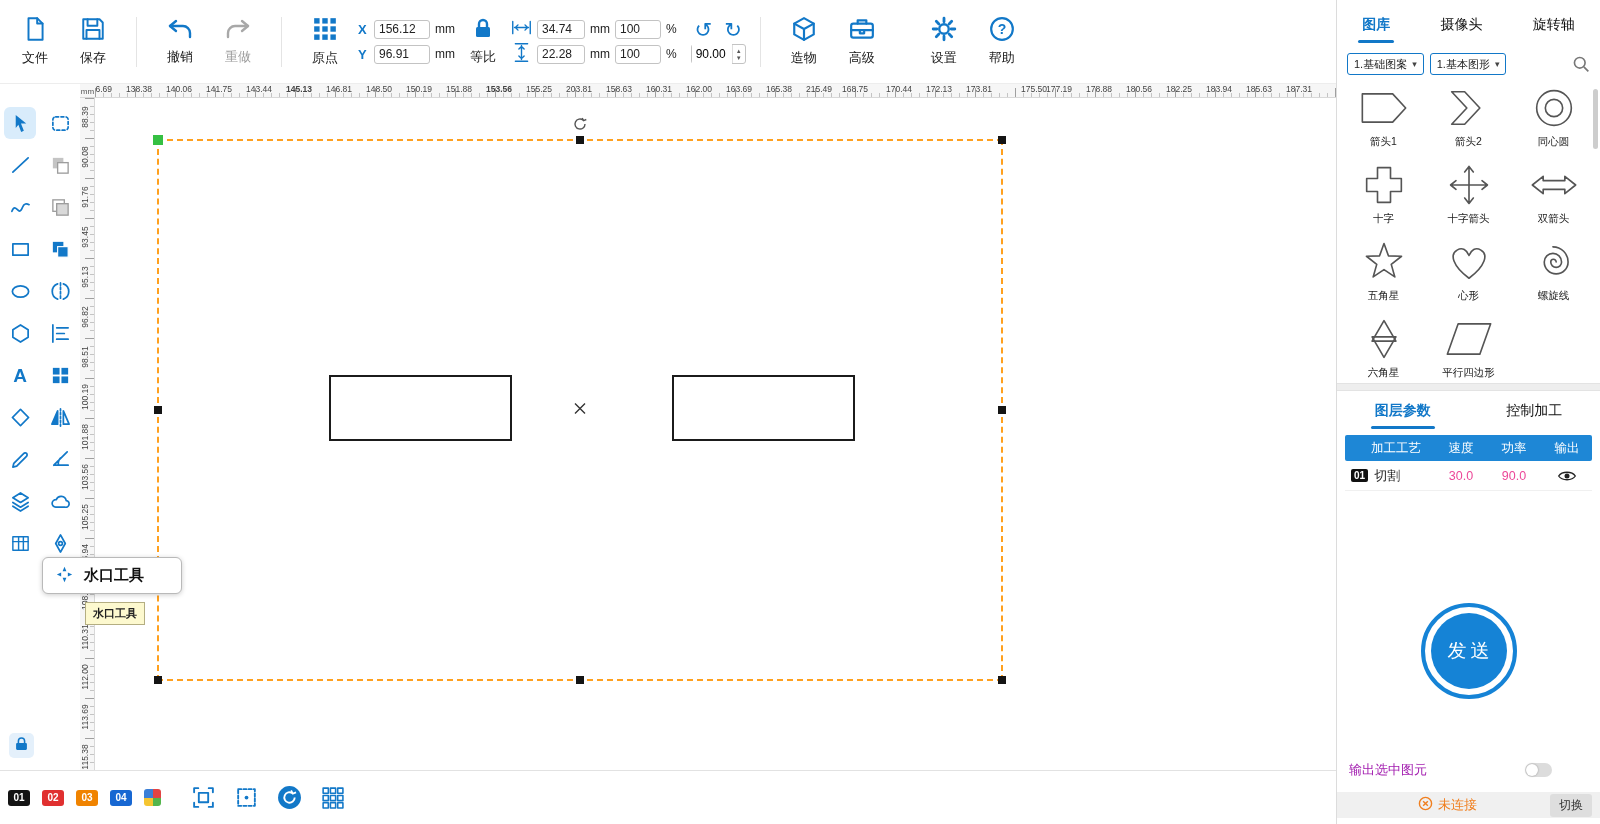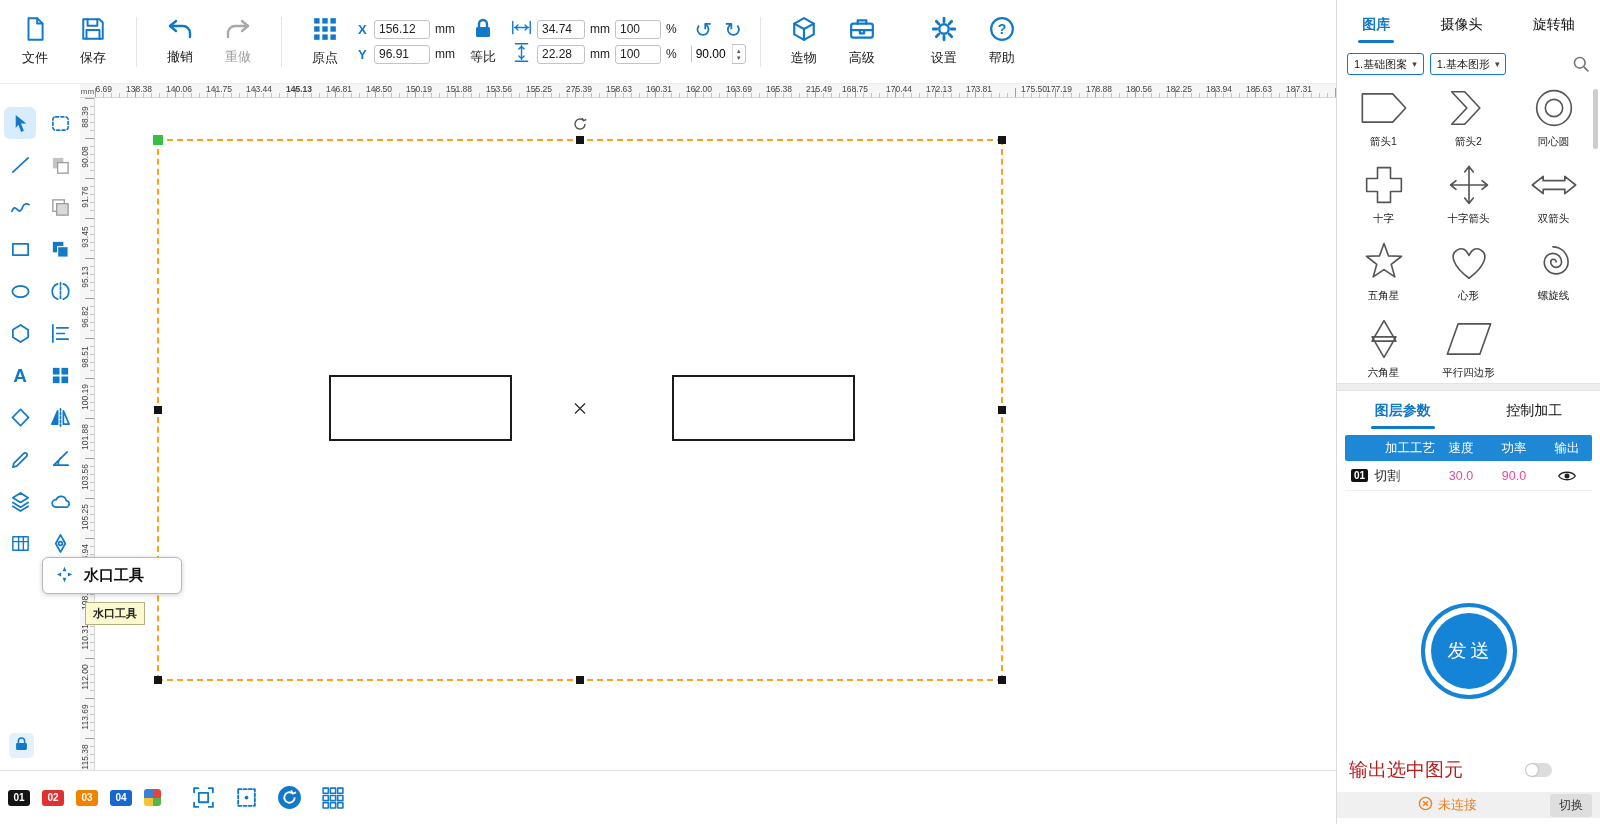--- a/index.html
+++ b/index.html
@@ -104,32 +104,32 @@
   .g-item{display:flex;flex-direction:column;align-items:center;cursor:pointer}
   .g-item svg{width:52px;height:46px}
   svg.gshape{stroke:#555;fill:none;stroke-width:1.5;stroke-linejoin:round;stroke-linecap:round}
   .g-label{font-size:10.5px;color:#222;margin-top:4px;white-space:nowrap}
   .scrollbar{position:absolute;right:2px;top:6px;width:5px;height:60px;background:#cdcdcd;border-radius:3px;cursor:pointer}
   .sep-band{height:8px;background:#eee;border-top:1px solid #e3e3e3;border-bottom:1px solid #e3e3e3;margin-top:4px}
   .ptabs{display:flex;justify-content:space-around;align-items:center;height:40px}
   .ltable{margin:4px 8px 0}
   .lt-head{display:grid;grid-template-columns:90px 52px 54px 52px;background:var(--thb);color:#fff;height:26px;align-items:center;font-size:12.5px;border-radius:2px}
   .lt-head span{text-align:center}
-  .lt-head span:first-child{text-align:right;padding-left:12px}
+  .lt-head span:first-child{text-align:center;padding-left:12px}
   .lt-row{display:grid;grid-template-columns:90px 52px 54px 52px;height:30px;align-items:center;font-size:13px;border-bottom:1px solid #f0f0f0;cursor:pointer}
   .proc{display:flex;align-items:center;gap:6px;padding-left:6px}
   .badge{background:#111;color:#fff;font-size:10px;font-weight:bold;padding:1px 3px;border-radius:2px}
   .num{text-align:center;color:#ec4899;font-size:12.5px}
   .eye{display:flex;justify-content:center;cursor:pointer}
   .eye svg{width:20px;height:14px}
   .send-wrap{display:flex;justify-content:center;margin-top:112px}
   .send-outer{width:96px;height:96px;border-radius:50%;border:4px solid var(--sb);display:flex;align-items:center;justify-content:center;cursor:pointer;background:#fff}
   .send-inner{width:76px;height:76px;border-radius:50%;background:var(--sb);color:#fff;font-size:19px;letter-spacing:4px;display:flex;align-items:center;justify-content:center;padding-left:4px}
   .output-row{position:absolute;left:0;right:0;bottom:42px;display:flex;align-items:center;padding:0 12px;height:24px}
-  .output-label{font-size:19px;color:#b91c1c}
+  .output-label{font-size:13px;color:#a21caf}
   .toggle{margin-left:auto;margin-right:36px;width:27px;height:14px;border-radius:7px;background:#dcdcdc;position:relative;cursor:pointer}
   .toggle .knob{position:absolute;left:1px;top:1px;width:12px;height:12px;border-radius:50%;background:#fff;box-shadow:0 0 2px rgba(0,0,0,.35)}
   .status-bar{position:absolute;left:0;right:0;bottom:6px;height:26px;background:#f0f0f0;display:flex;align-items:center;padding:0 8px}
   .status{display:flex;align-items:center;gap:5px;color:var(--so);font-size:13px;margin:0 auto;cursor:pointer}
   .status svg{width:15px;height:15px}
   .switch-btn{background:#dedede;border-radius:3px;font-size:12px;color:#333;padding:3px 9px;cursor:pointer;white-space:nowrap}
 </style>
 </head>
 <body>
 
@@ -278,23 +278,23 @@
       <span class="rlabel" style="left: 4px;">136.69</span>
       <span class="rlabel" style="left: 44px;">138.38</span>
       <span class="rlabel" style="left: 84px;">140.06</span>
       <span class="rlabel" style="left: 124px;">141.75</span>
       <span class="rlabel" style="left: 164px;">143.44</span>
       <span class="rlabel" style="left: 204px; font-weight: bold;">145.13</span>
       <span class="rlabel" style="left: 244px;">146.81</span>
       <span class="rlabel" style="left: 284px;">148.50</span>
       <span class="rlabel" style="left: 324px;">150.19</span>
       <span class="rlabel" style="left: 364px;">151.88</span>
-      <span class="rlabel" style="left: 404px;">153.56</span>
+      <span class="rlabel" style="left: 404px; font-weight: bold;">153.56</span>
       <span class="rlabel" style="left: 444px;">155.25</span>
-      <span class="rlabel" style="left: 484px;">275.39</span>
+      <span class="rlabel" style="left: 484px;">203.81</span>
       <span class="rlabel" style="left: 524px;">158.63</span>
       <span class="rlabel" style="left: 564px;">160.31</span>
       <span class="rlabel" style="left: 604px;">162.00</span>
       <span class="rlabel" style="left: 644px;">163.69</span>
       <span class="rlabel" style="left: 684px;">165.38</span>
       <span class="rlabel" style="left: 724px;">215.49</span>
       <span class="rlabel" style="left: 760px;">168.75</span>
       <span class="rlabel" style="left: 804px;">170.44</span>
       <span class="rlabel" style="left: 844px;">172.13</span>
       <span class="rlabel" style="left: 884px;">173.81</span>

